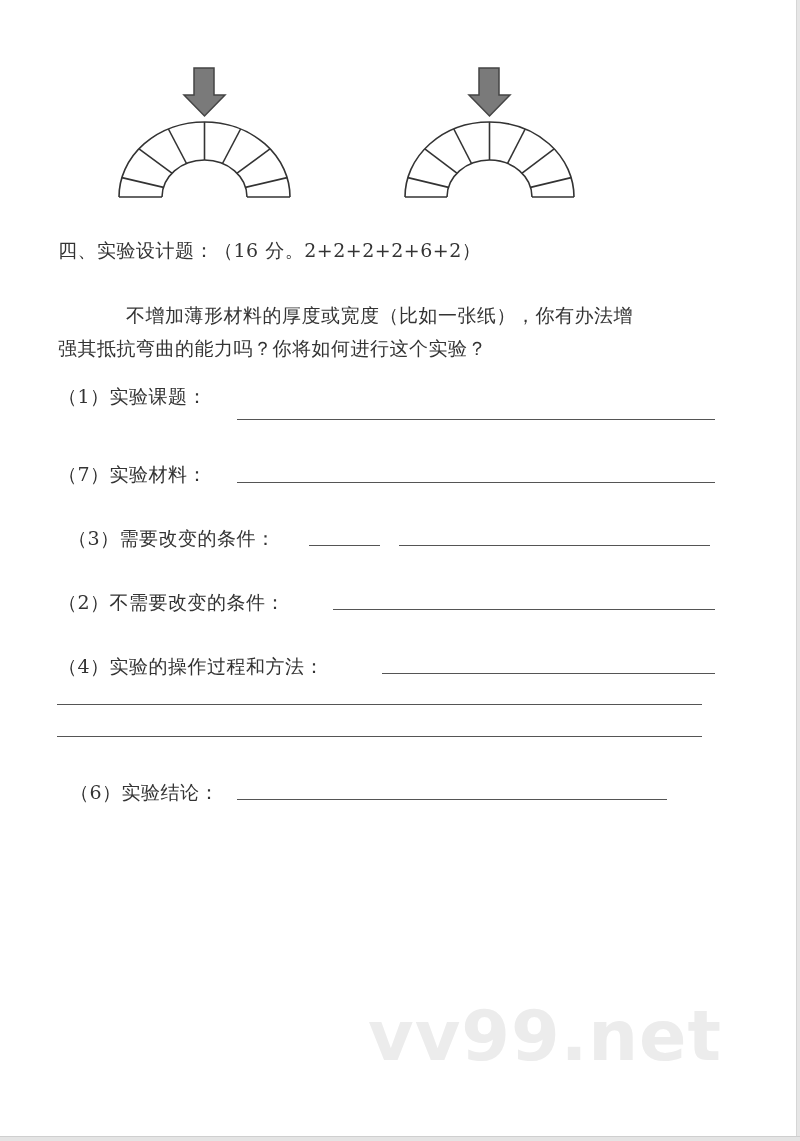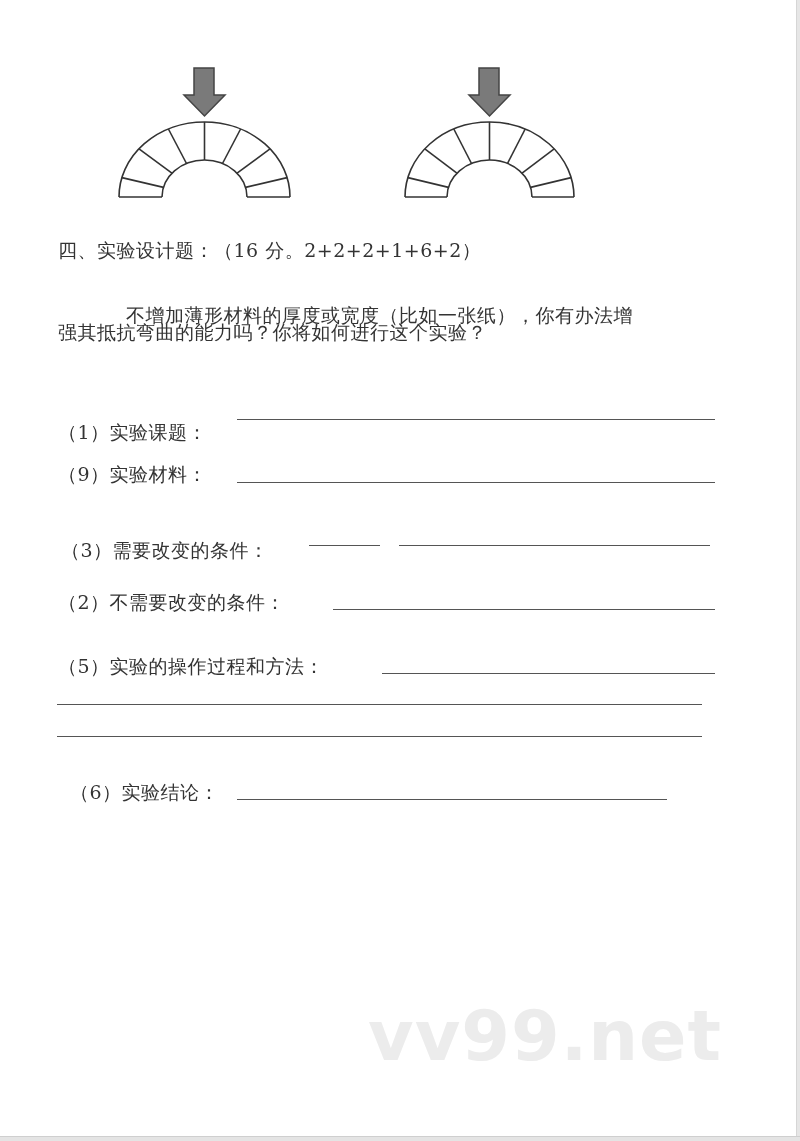--- a/index.html
+++ b/index.html
@@ -68,39 +68,39 @@
     <line x1="135.5" y1="127.4" x2="176.1" y2="117.6"></line>
     <line x1="127.1" y1="113.2" x2="159.2" y2="88.8"></line>
     <line x1="112.5" y1="103.5" x2="130.2" y2="69"></line>
     <line x1="94.5" y1="100" x2="94.5" y2="62"></line>
     <line x1="76.5" y1="103.5" x2="58.8" y2="69"></line>
     <line x1="61.9" y1="113.2" x2="29.8" y2="88.8"></line>
     <line x1="53.5" y1="127.4" x2="12.9" y2="117.6"></line>
   </g>
 </svg>
 
-<div class="text-line" style="left:58px; top:238px;">四、实验设计题：（16 分。2+2+2+1+6+2）</div>
+<div class="text-line" style="left:58px; top:238px;">四、实验设计题：（16 分。2+2+2+2+6+2）</div>
 
 <div class="text-line" style="left:104px; top:303px;margin-left:22px;">不增加薄形材料的厚度或宽度（比如一张纸），你有办法增</div>
-<div class="text-line" style="left:58px; top:320px;text-align:right;">强其抵抗弯曲的能力吗？你将如何进行这个实验？</div>
+<div class="text-line" style="left:58px; top:336px;text-align:right;">强其抵抗弯曲的能力吗？你将如何进行这个实验？</div>
 
-<div class="text-line" style="left:58px; top:420px;">（1）实验课题：</div>
+<div class="text-line" style="left:58px; top:384px;">（1）实验课题：</div>
 <div class="blank" style="left:237px; top:419px; width:478px;"></div>
 
-<div class="text-line" style="left:58px; top:462px;">（9）实验材料：</div>
+<div class="text-line" style="left:58px; top:462px;">（7）实验材料：</div>
 <div class="blank" style="left:237px; top:482px; width:478px;"></div>
 
-<div class="text-line" style="left:61px; top:526px;margin-top:12px;">（3）需要改变的条件：</div>
+<div class="text-line" style="left:68px; top:526px;">（3）需要改变的条件：</div>
 <div class="blank" style="left:309px; top:545px; width:71px;"></div>
 <div class="blank" style="left:399px; top:545px; width:311px;"></div>
 
 <div class="text-line" style="left:58px; top:590px;">（2）不需要改变的条件：</div>
 <div class="blank" style="left:333px; top:609px; width:382px;"></div>
 
-<div class="text-line" style="left:58px; top:654px;">（5）实验的操作过程和方法：</div>
+<div class="text-line" style="left:58px; top:654px;">（4）实验的操作过程和方法：</div>
 <div class="blank" style="left:382px; top:673px; width:333px;"></div>
 <div class="blank" style="left:57px; top:704px; width:645px;"></div>
 <div class="blank" style="left:57px; top:736px; width:645px;"></div>
 
 <div class="text-line" style="left:70px; top:780px;">（6）实验结论：</div>
 <div class="blank" style="left:237px; top:799px; width:430px;"></div>
 
 <div class="watermark">vv99.net</div>
 
 <div class="page-edge-right"></div>

